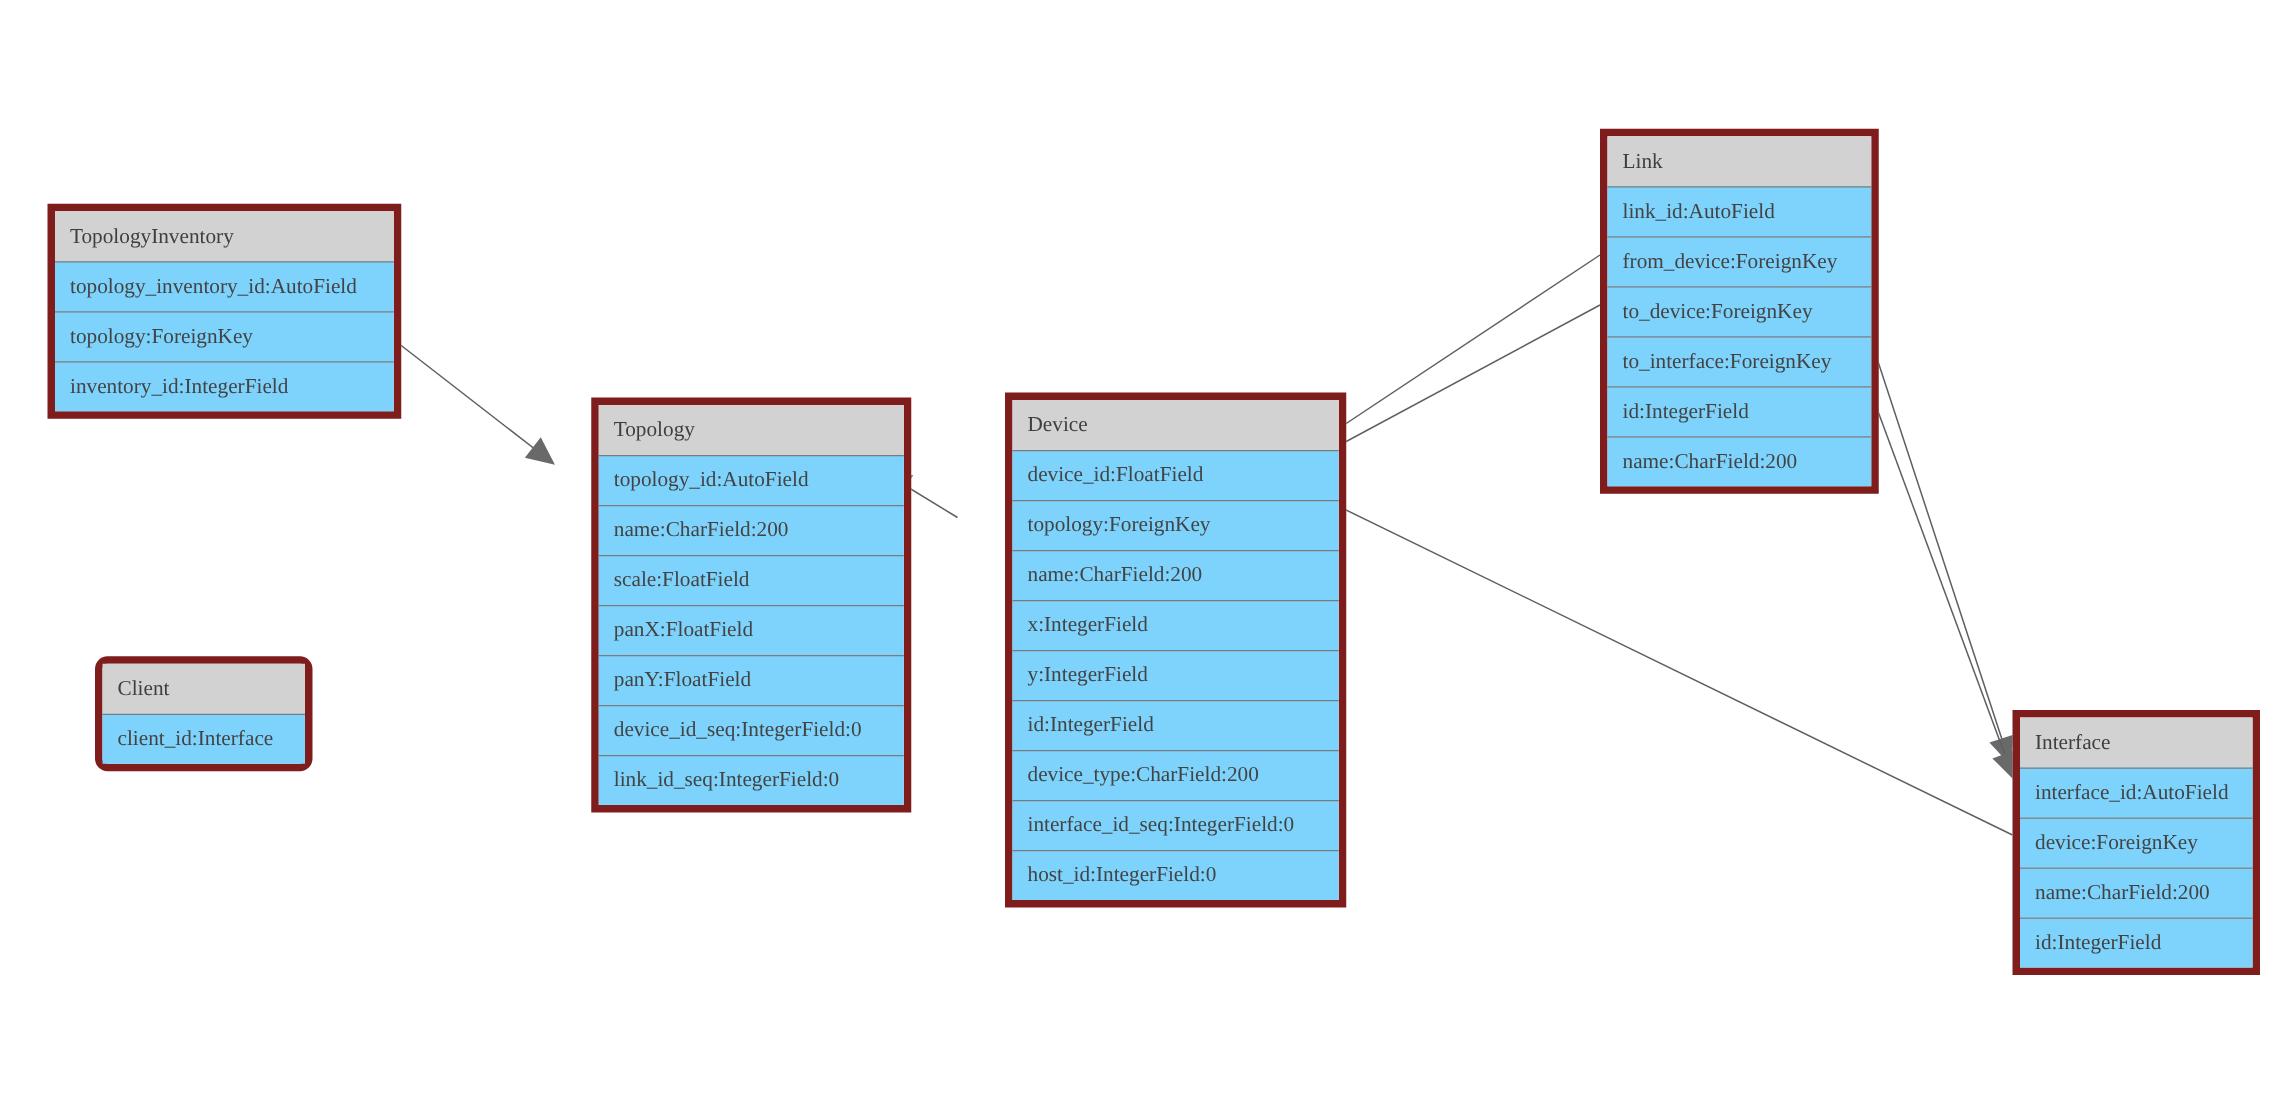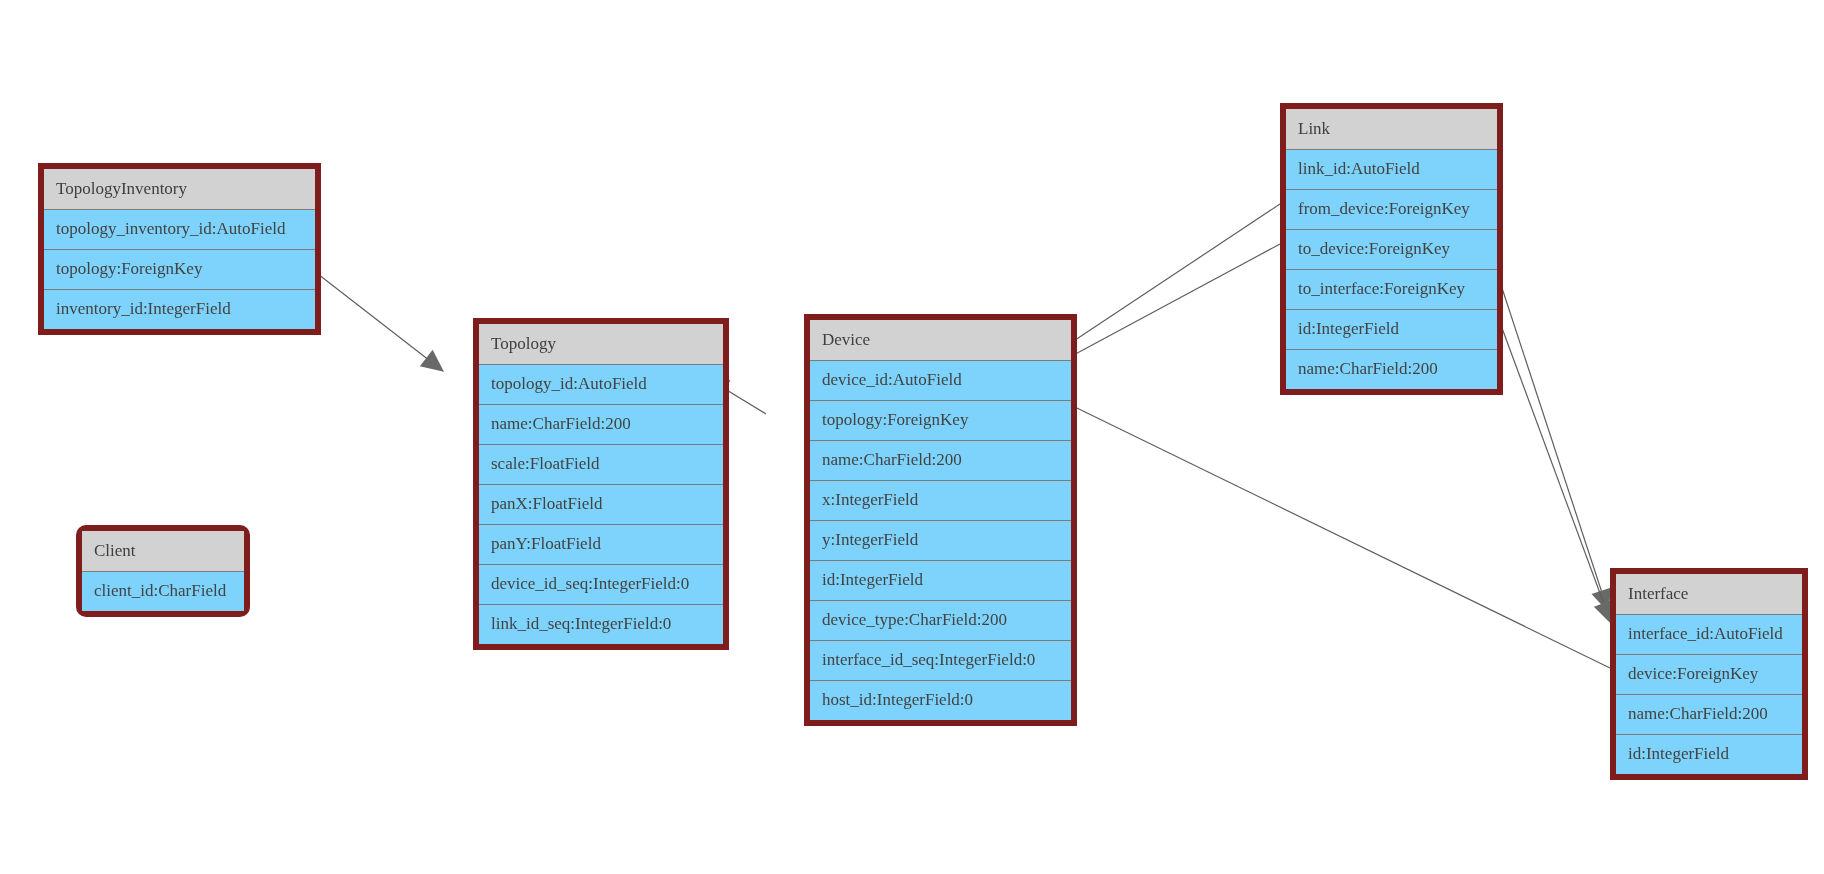--- a/index.html
+++ b/index.html
@@ -77,25 +77,25 @@
       <div class="entity-row">topology_id:AutoField</div>
       <div class="entity-row">name:CharField:200</div>
       <div class="entity-row">scale:FloatField</div>
       <div class="entity-row">panX:FloatField</div>
       <div class="entity-row">panY:FloatField</div>
       <div class="entity-row">device_id_seq:IntegerField:0</div>
       <div class="entity-row">link_id_seq:IntegerField:0</div>
     </div>
     <div class="entity-table" style="left: 76px; top: 525px; width: 174px; border-radius: 10px;">
       <div class="entity-header">Client</div>
-      <div class="entity-row">client_id:CharField</div>
+      <div class="entity-row">client_id:Interface</div>
     </div>
     <div class="entity-table" style="left: 766px; top: 314px; width: 273px; margin-left: 38px;">
       <div class="entity-header">Device</div>
-      <div class="entity-row">device_id:AutoField</div>
+      <div class="entity-row">device_id:FloatField</div>
       <div class="entity-row">topology:ForeignKey</div>
       <div class="entity-row">name:CharField:200</div>
       <div class="entity-row">x:IntegerField</div>
       <div class="entity-row">y:IntegerField</div>
       <div class="entity-row">id:IntegerField</div>
       <div class="entity-row">device_type:CharField:200</div>
       <div class="entity-row">interface_id_seq:IntegerField:0</div>
       <div class="entity-row">host_id:IntegerField:0</div>
     </div>
     <div class="entity-table" style="left: 1280px; top: 103px; width: 223px;">

